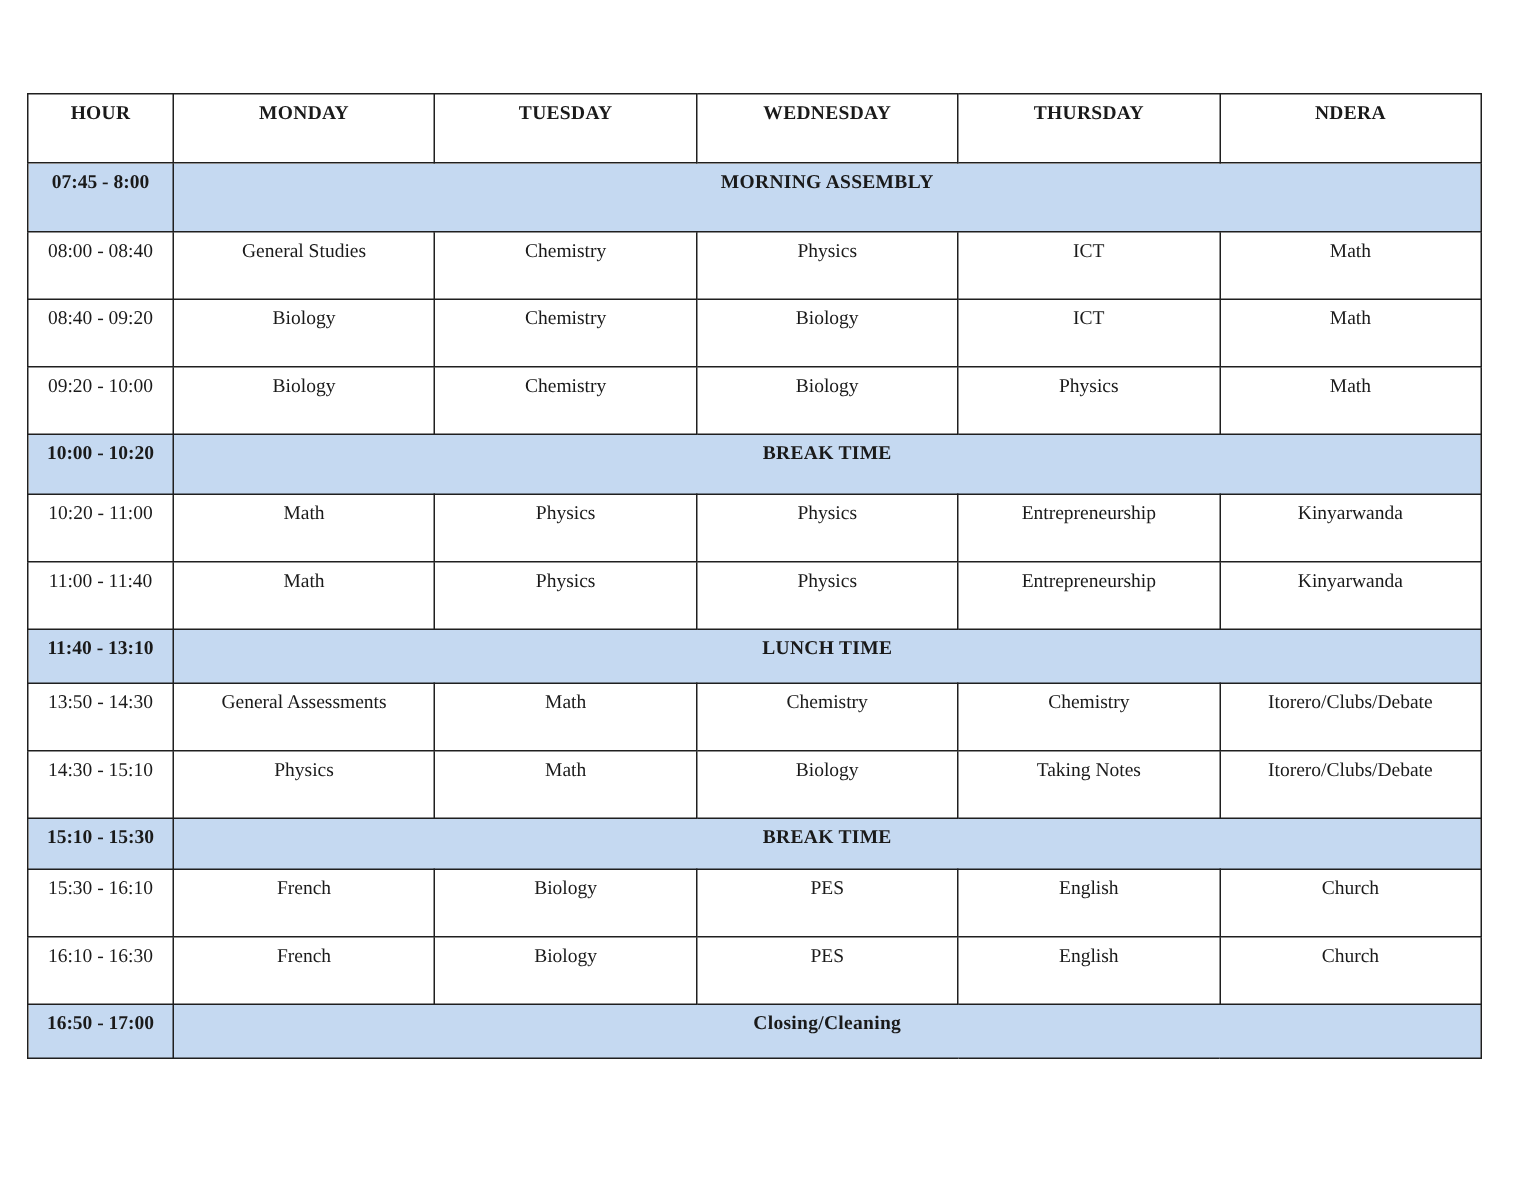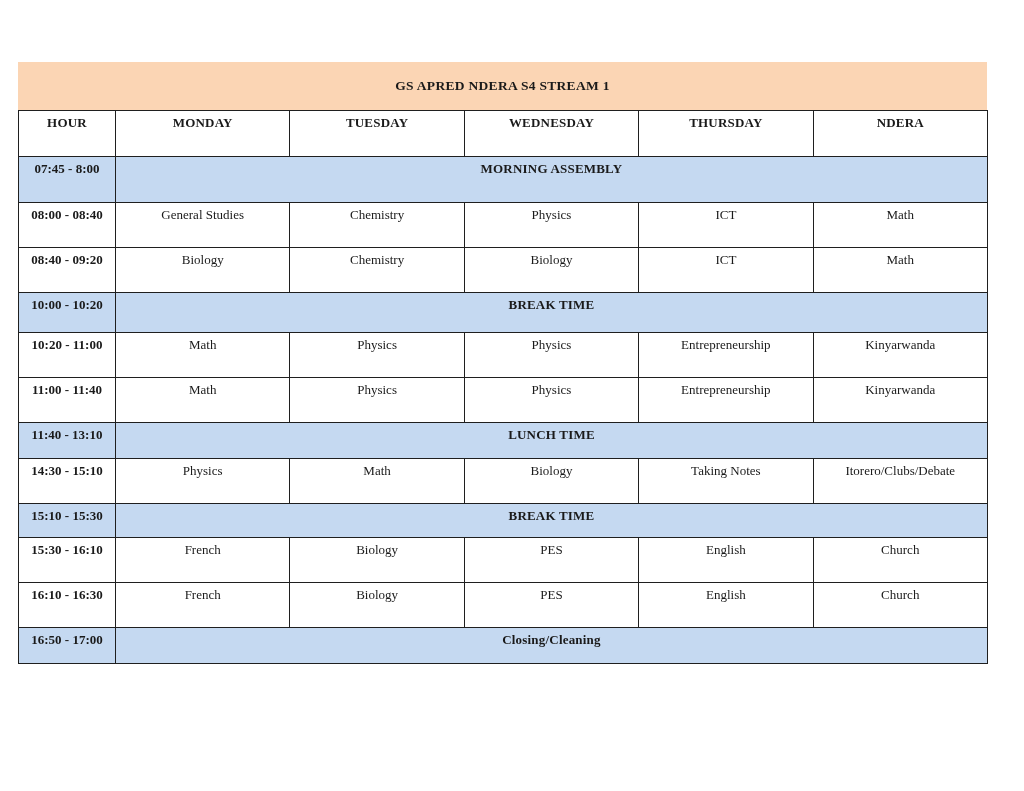--- a/index.html
+++ b/index.html
@@ -45,41 +45,40 @@
   }
   col.c-hour { width: 97px; }
   col.c-day  { width: 174.4px; }
   table.tt th {
     font-weight: bold;
     height: 41px;
     letter-spacing: 0.2px;
     margin-top: 20px;
   }
   td.hour {
-    font-weight: bold;
+    font-weight: normal;
     border-right-width: 2px;
   }
   tr.r-subj  td { height: 40px; }
   tr.r-assembly td { height: 41px; }
   tr.r-break  td { height: 35px; }
   tr.r-break2 td { height: 29px; }
   tr.r-lunch  td { height: 31px; }
   tr.r-close  td { height: 31px; }
   tr.band td {
     background: var(--band-bg, #C5D9F1);
     font-weight: bold;
   }
   td.span-cell { letter-spacing: 0.2px; }
 </style>
 </head>
 <body>
 
 <div class="sheet">
 
-  <div class="title-band">GS APRED NDERA S4 STREAM 1</div>
 
   <table class="tt">
     <colgroup>
       <col class="c-hour">
         <col class="c-day">
         <col class="c-day">
         <col class="c-day">
         <col class="c-day">
         <col class="c-day">
     </colgroup>
@@ -111,20 +110,28 @@
 
       <tr class="r-subj">
         <td class="hour">08:40 - 09:20</td>
         <td>Biology</td>
         <td>Chemistry</td>
         <td>Biology</td>
         <td>ICT</td>
         <td>Math</td>
       </tr>
 
+      <tr class="r-subj">
+        <td class="hour">09:20 - 10:00</td>
+        <td>Biology</td>
+        <td>Chemistry</td>
+        <td>Biology</td>
+        <td>Physics</td>
+        <td>Math</td>
+      </tr>
 
       <tr class="band r-break">
         <td class="hour">10:00 - 10:20</td>
         <td class="span-cell" colspan="5">BREAK TIME</td>
       </tr>
 
       <tr class="r-subj">
         <td class="hour">10:20 - 11:00</td>
         <td>Math</td>
         <td>Physics</td>
@@ -141,20 +148,28 @@
         <td>Entrepreneurship</td>
         <td>Kinyarwanda</td>
       </tr>
 
       <tr class="band r-lunch">
         <td class="hour">11:40 - 13:10</td>
         <td class="span-cell" colspan="5">LUNCH TIME</td>
       </tr>
 
 
+      <tr class="r-subj">
+        <td class="hour">13:50 - 14:30</td>
+        <td>General Assessments</td>
+        <td>Math</td>
+        <td>Chemistry</td>
+        <td>Chemistry</td>
+        <td>Itorero/Clubs/Debate</td>
+      </tr>
 
       <tr class="r-subj">
         <td class="hour">14:30 - 15:10</td>
         <td>Physics</td>
         <td>Math</td>
         <td>Biology</td>
         <td>Taking Notes</td>
         <td>Itorero/Clubs/Debate</td>
       </tr>
 

